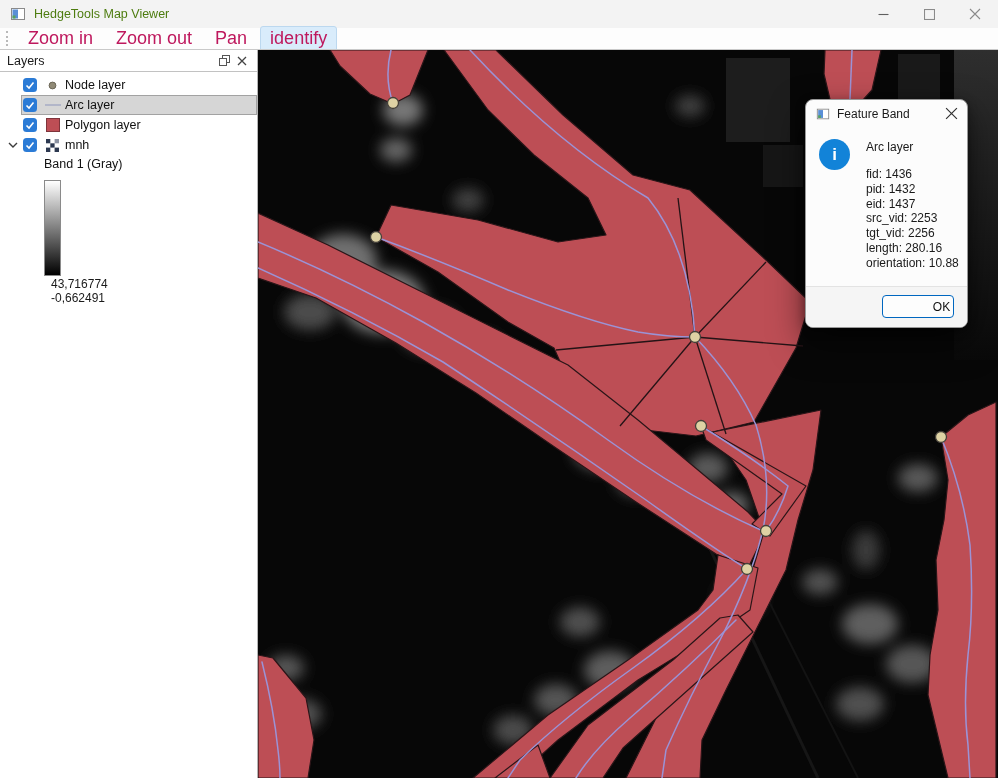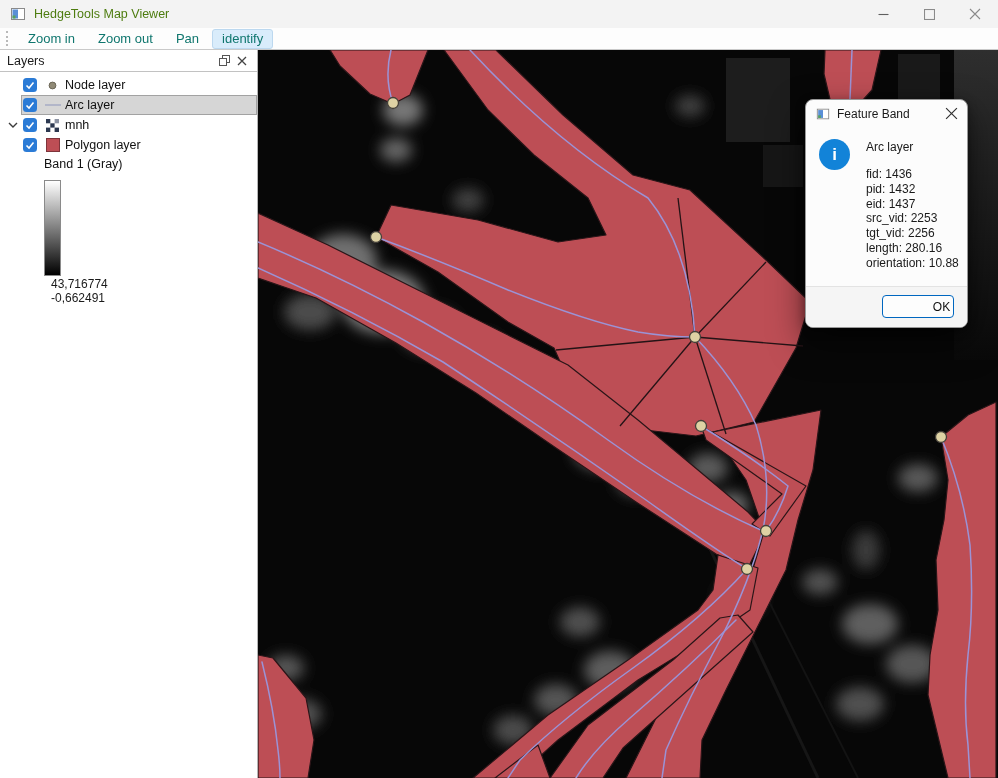--- a/index.html
+++ b/index.html
@@ -8,21 +8,21 @@
 
   
   .titlebar { height:28px; background:#f3f3f3; display:flex; align-items:center; padding-left:10px; flex:0 0 auto; }
   .titlebar .app-title { font-size:12.5px; color:#4d7c0f; margin-left:8px; flex:1; }
   .win-controls { display:flex; height:28px; }
   .win-btn { width:46px; height:28px; display:flex; align-items:center; justify-content:center; }
 
   
   .toolbar { height:21px; background:#fdfdfd; display:flex; align-items:center; padding-left:4px; flex:0 0 auto; }
   .tb-grip { width:6px; height:15px; border-left:2px dotted #b9b9b9; margin:0 6px 0 2px; }
-  .tb-btn { font-size:13px; color:#0f766e; padding:1px 9px 2px 9px; margin-right:3px; border:1px solid transparent; border-radius:3px; background:transparent; cursor:default; }
+  .tb-btn { font-size:18px; color:#be185d; padding:1px 9px 2px 9px; margin-right:3px; border:1px solid transparent; border-radius:3px; background:transparent; cursor:default; }
   .tb-btn.is-active { background:var(--identify_bg,#d9ecfb); border-color:#bcd8ef; }
 
   
   .content { flex:1; display:flex; border-top:1px solid #c9c9c9; min-height:0; }
 
   
   .layers-panel { width:258px; background:#fff; border-right:1px solid #b5b5b5; display:flex; flex-direction:column; flex:0 0 auto; }
   .panel-header { height:22px; display:flex; align-items:center; border-bottom:1px solid #c2c2c2; padding:0 6px 0 7px; }
   .panel-header .panel-title { font-size:12.5px; color:#1a1a1a; flex:1; }
   .panel-hbtn { width:18px; height:18px; display:flex; align-items:center; justify-content:center; }
@@ -147,20 +147,37 @@
             <span class="layer-icon">
               <svg width="16" height="6" viewBox="0 0 16 6">
                   <line x1="0" y1="3" x2="16" y2="3" stroke="#a9aec6" stroke-width="1.6"></line>
                 </svg>
             </span>
             <span class="row-label">Arc layer</span>
           </span>
         </div>
 
         <div class="tree-row">
+          <span class="chev-slot"></span>
+          <span class="row-body">
+            <span class="checkbox">
+              <svg width="10" height="10" viewBox="0 0 10 10">
+                  <polyline points="1.5,5.5 4,8 8.5,2.5" fill="none" stroke="#fff" stroke-width="1.6"></polyline>
+                </svg>
+            </span>
+            <span class="layer-icon">
+              <svg width="14" height="14" viewBox="0 0 14 14">
+                  <rect x="0.5" y="0.5" width="13" height="13" fill="#bd4e55" stroke="#7e343b"></rect>
+                </svg>
+            </span>
+            <span class="row-label">Polygon layer</span>
+          </span>
+        </div>
+
+        <div class="tree-row">
           <span class="chev-slot">
             <svg width="10" height="8" viewBox="0 0 10 8">
                 <polyline points="1,2 5,6 9,2" fill="none" stroke="#3c3c3c" stroke-width="1.4"></polyline>
               </svg>
           </span>
           <span class="row-body">
             <span class="checkbox">
               <svg width="10" height="10" viewBox="0 0 10 10">
                   <polyline points="1.5,5.5 4,8 8.5,2.5" fill="none" stroke="#fff" stroke-width="1.6"></polyline>
                 </svg>
@@ -169,37 +186,20 @@
               <svg width="13" height="13" viewBox="0 0 13 13">
                 <rect width="13" height="13" fill="#ffffff"></rect>
                 <rect x="0" y="0" width="4.3" height="4.3" fill="#2c3850"></rect>
                 <rect x="8.6" y="0" width="4.4" height="4.3" fill="#8c93a3"></rect>
                 <rect x="4.3" y="4.3" width="4.3" height="4.3" fill="#2c3850"></rect>
                 <rect x="0" y="8.6" width="4.3" height="4.4" fill="#2c3850"></rect>
                 <rect x="8.6" y="8.6" width="4.4" height="4.4" fill="#2c3850"></rect>
               </svg>
             </span>
             <span class="row-label">mnh</span>
-          </span>
-        </div>
-
-        <div class="tree-row">
-          <span class="chev-slot"></span>
-          <span class="row-body">
-            <span class="checkbox">
-              <svg width="10" height="10" viewBox="0 0 10 10">
-                  <polyline points="1.5,5.5 4,8 8.5,2.5" fill="none" stroke="#fff" stroke-width="1.6"></polyline>
-                </svg>
-            </span>
-            <span class="layer-icon">
-              <svg width="14" height="14" viewBox="0 0 14 14">
-                  <rect x="0.5" y="0.5" width="13" height="13" fill="#bd4e55" stroke="#7e343b"></rect>
-                </svg>
-            </span>
-            <span class="row-label">Polygon layer</span>
           </span>
         </div>
 
         <div class="legend">
           <div class="legend-title">Band 1 (Gray)</div>
           <div class="legend-body">
             <div class="grad-bar"></div>
             <div class="grad-labels">
               <span>43,716774</span>
               <span>-0,662491</span>

